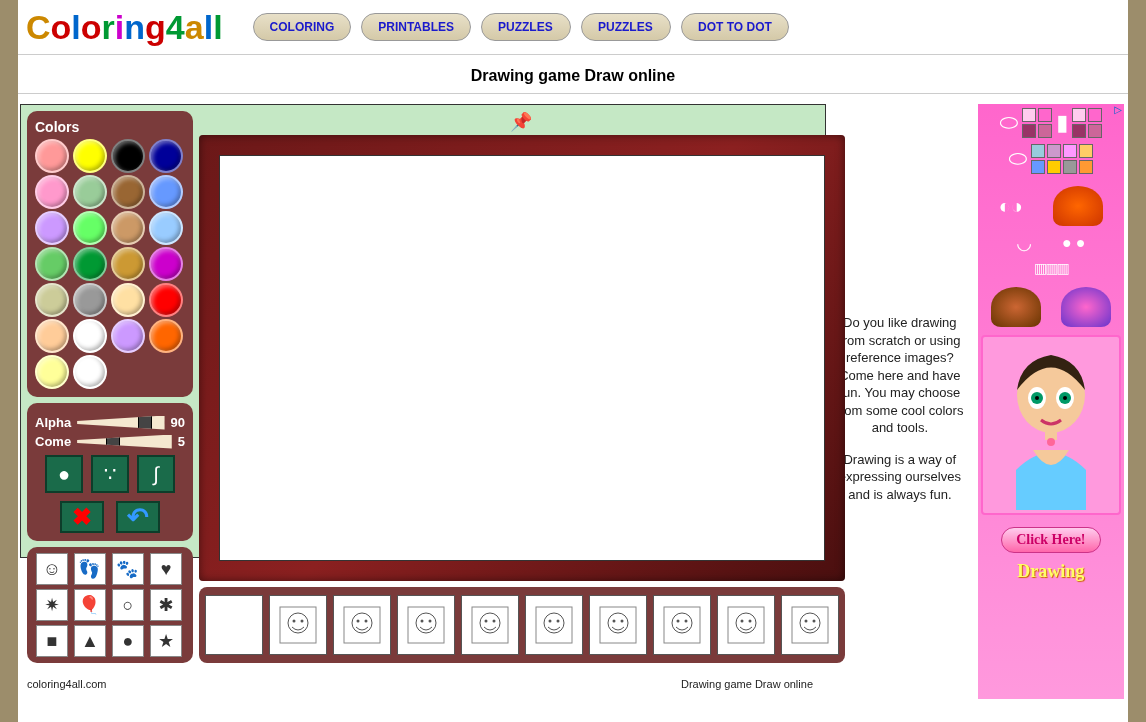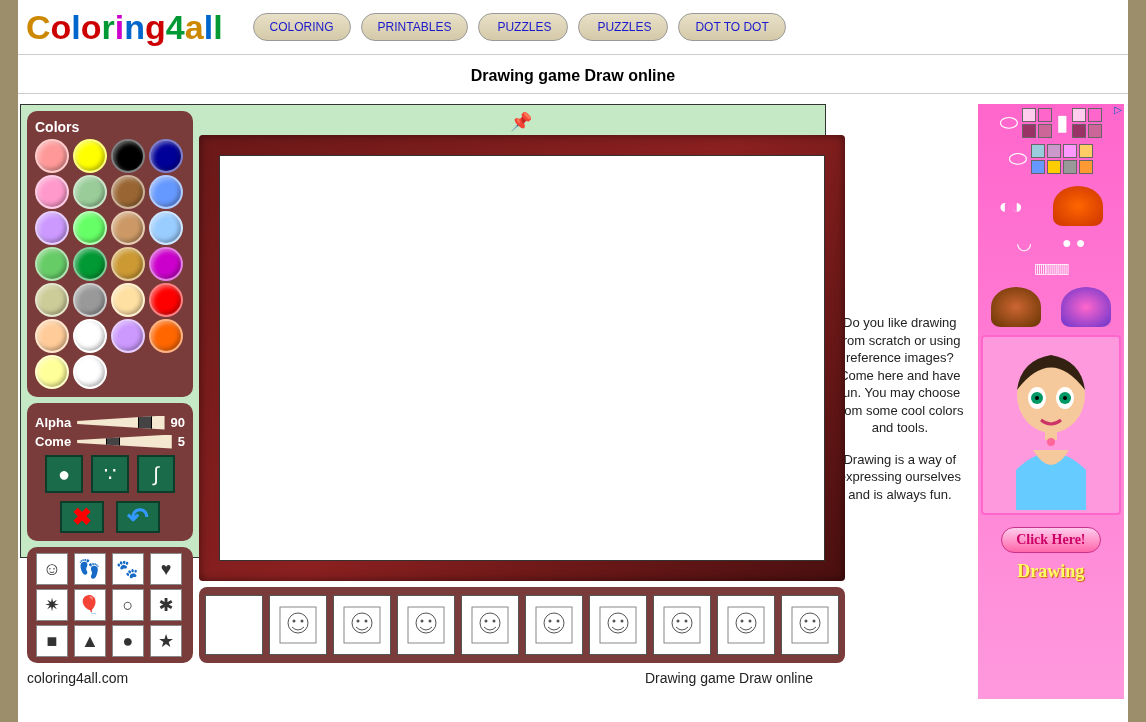--- a/index.html
+++ b/index.html
@@ -30,24 +30,24 @@
     letter-spacing: 0;
   }
   .logo span { display:inline; }
   .nav { display:flex; gap:10px; }
   .nav-btn {
     background: linear-gradient(to bottom, #e8e0c8, #d4c9a8);
     border: 1px solid #999;
     border-radius: 50px;
     padding: 6px 16px;
     font-size: 12px;
-    font-weight: normal;
+    font-weight: bold;
     color: #1a1acc;
     cursor: pointer;
-    text-align: right;
+    text-align: left;
     min-width: 90px;
   }
   .subhead {
     text-align: center;
     font-size: 16px;
     font-weight: bold;
     padding: 12px 0 8px 0;
     border-bottom: 1px solid #ccc;
   }
   .main-row {
@@ -133,21 +133,21 @@
     align-items:center; justify-content:flex-start;
     height:76px;
   }
   .template {
     width:58px; height:60px; background:#fff; border:1px solid #555;
     display:flex; align-items:center; justify-content:center;
     cursor:pointer; font-size:11px; color:#555;
   }
   .app-footer {
     display:flex; justify-content:space-between;
-    font-size:14px; padding:1px 12px 0 6px; color:#222;
+    font-size:11px; padding:1px 12px 0 6px; color:#222;margin-top:8px;
   }
   .side-text {
     width:160px;
     font-size:13px;
     text-align:center;
     padding:220px 8px 0 8px;
     color:#222;
     line-height:1.35;
   }
   .side-text p { margin-bottom:14px; }

